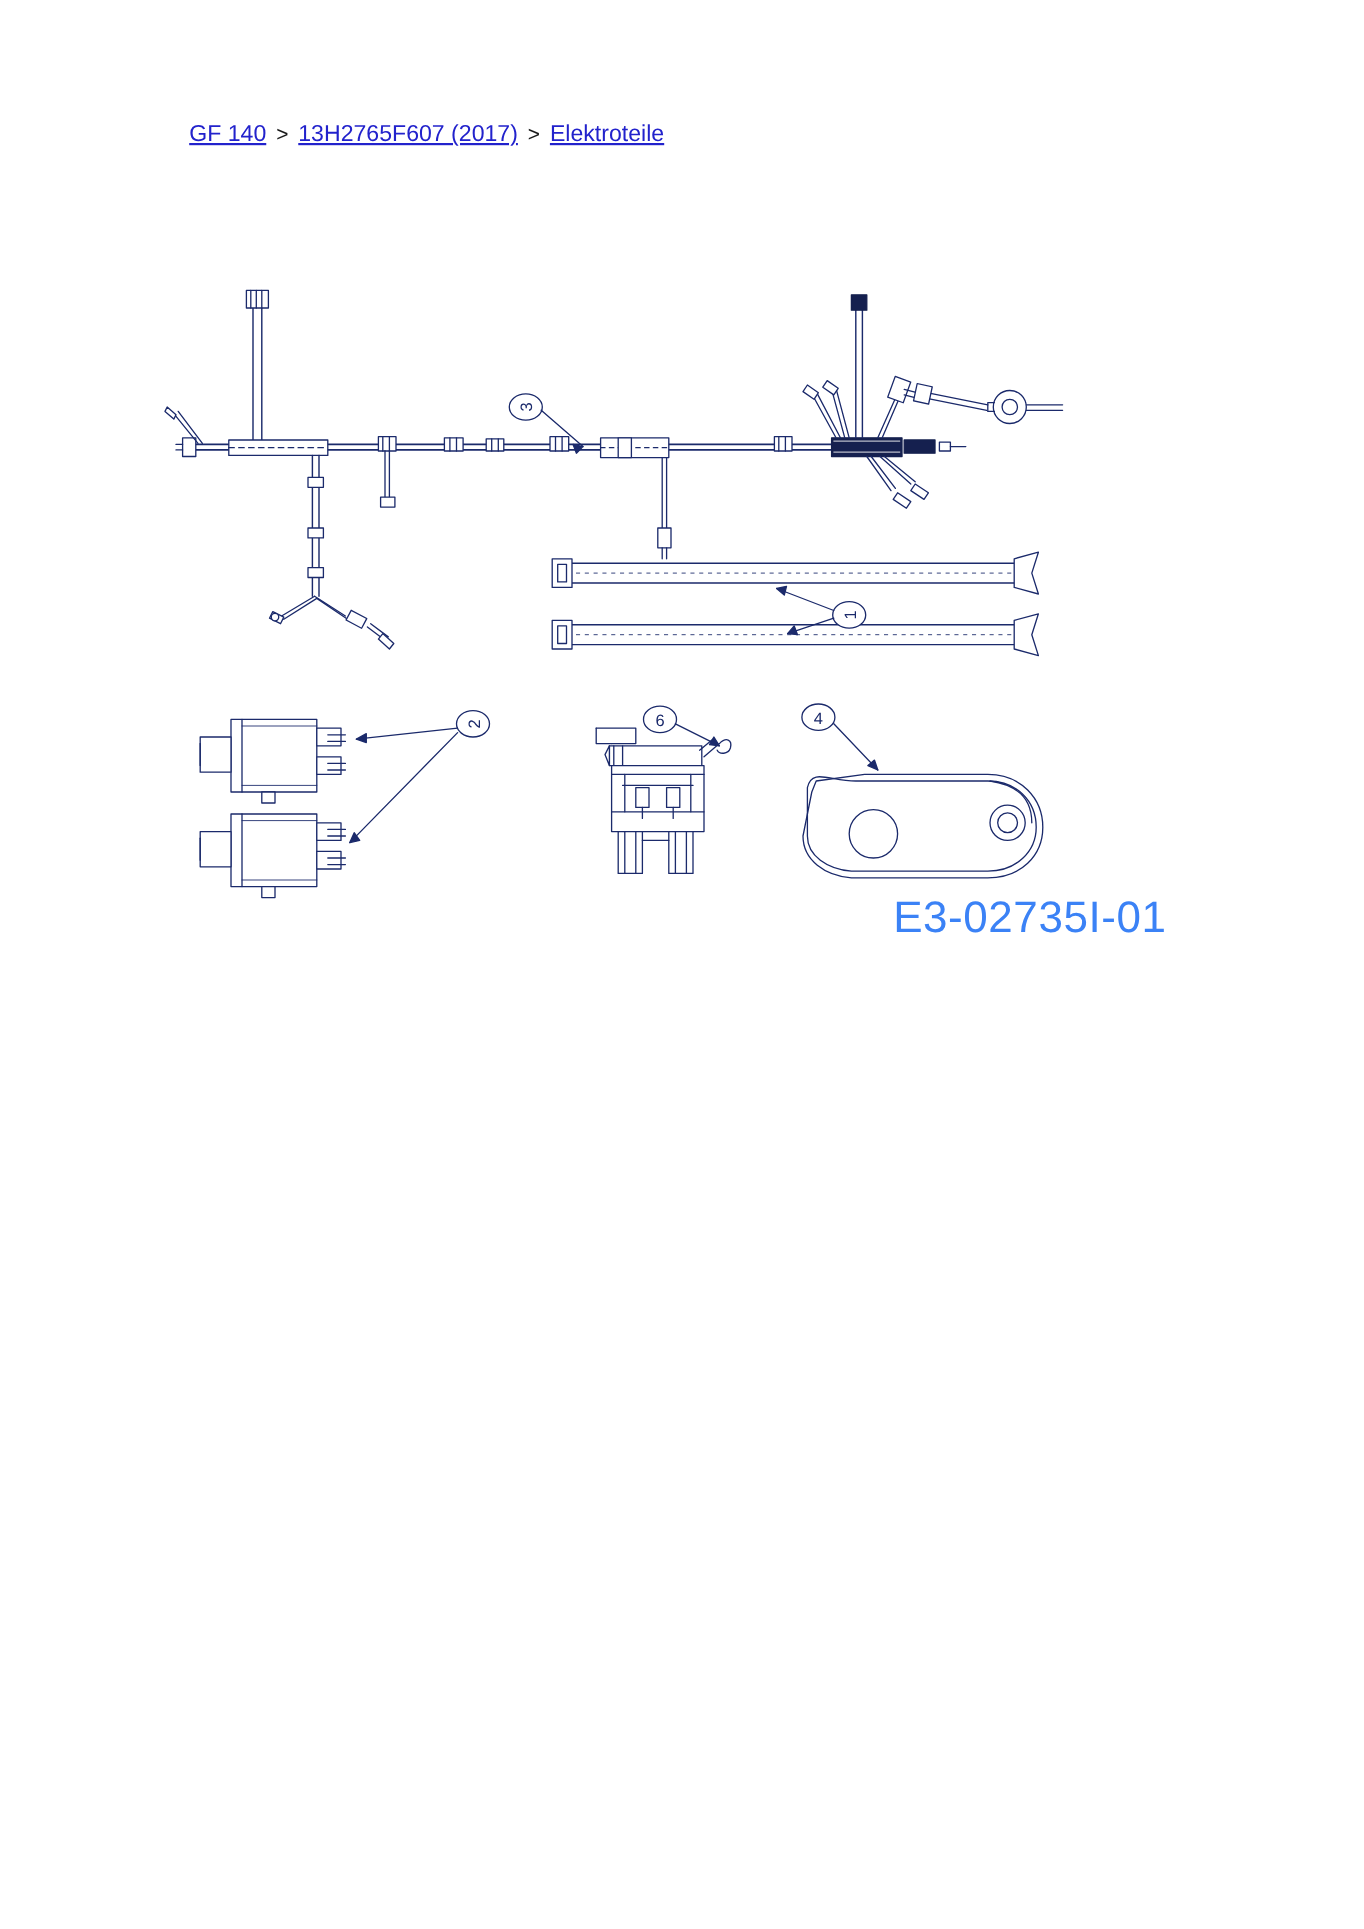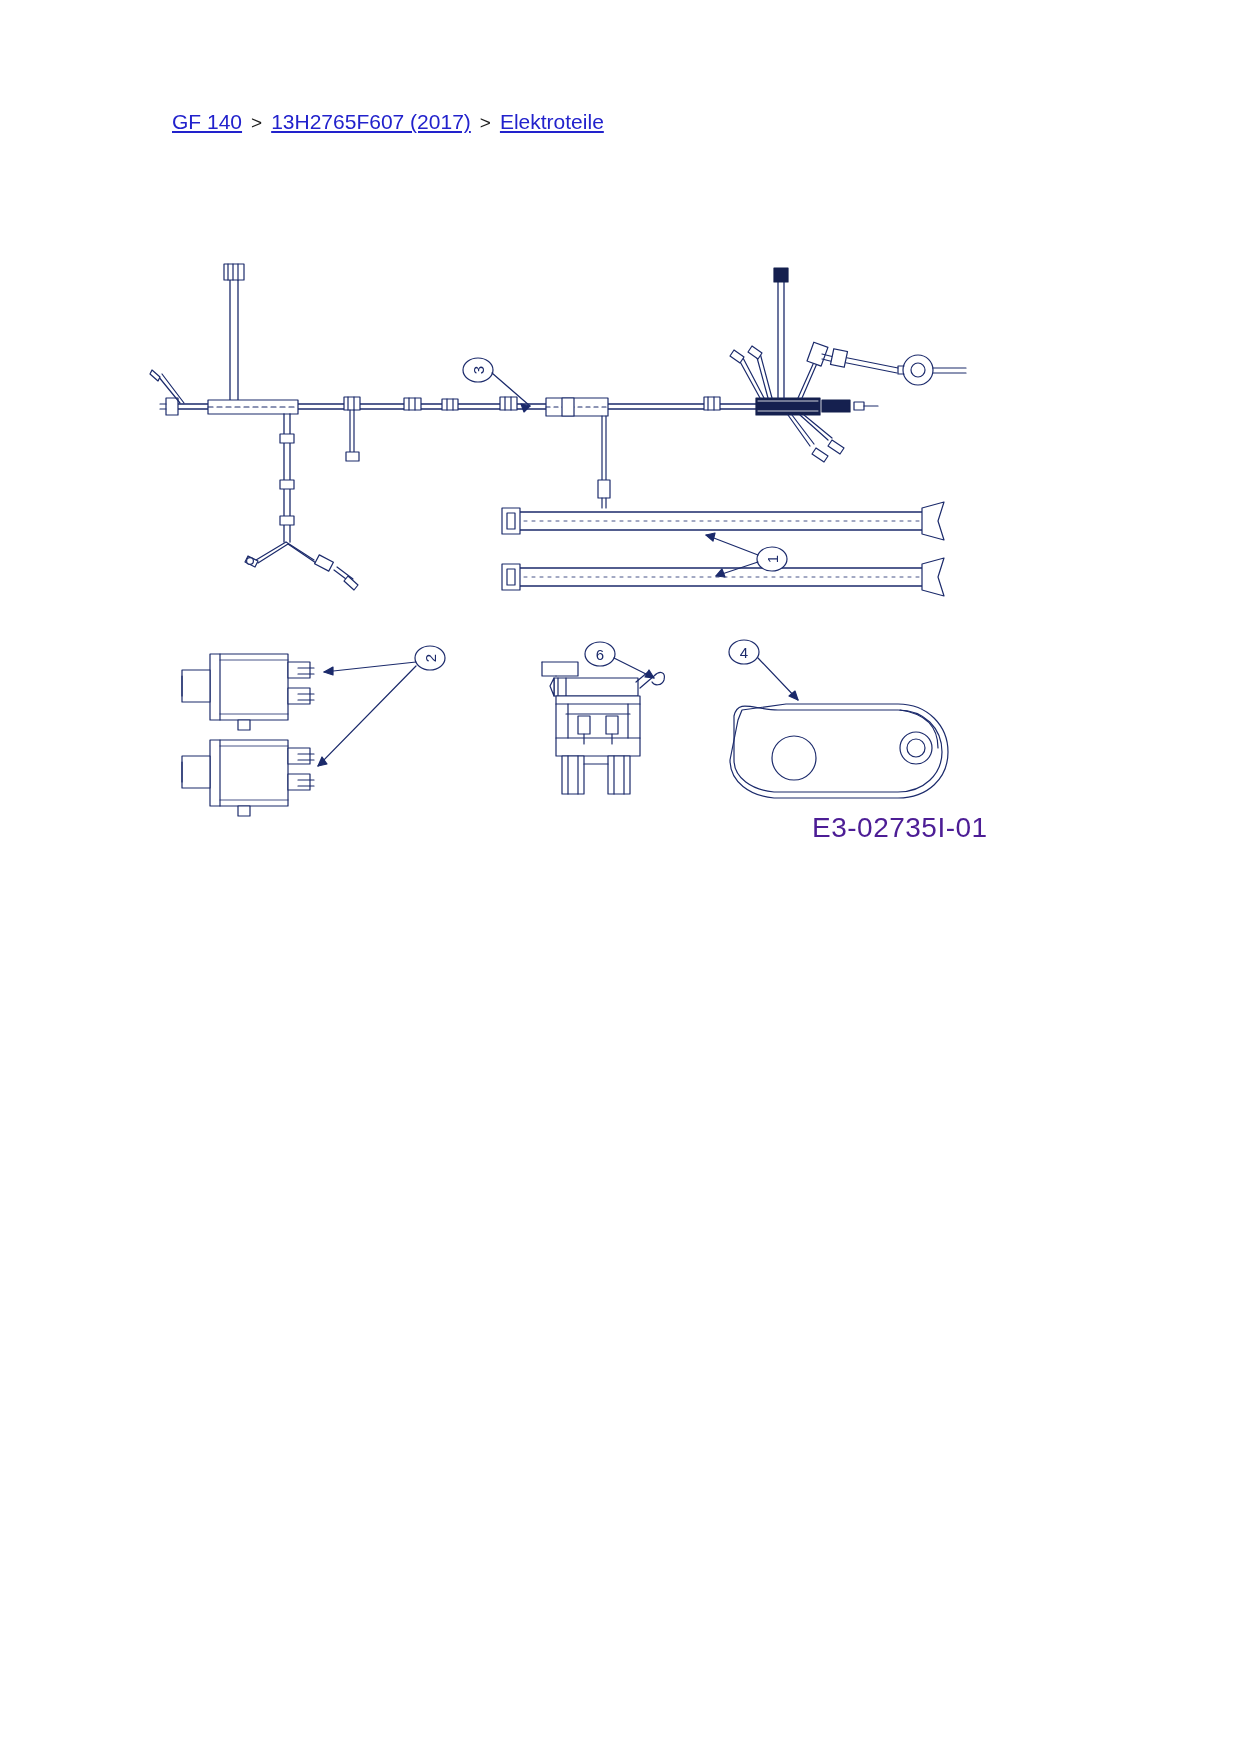--- a/index.html
+++ b/index.html
@@ -49,23 +49,23 @@
     width: 832px;
     height: 590px;
   }
   .diagram svg {
     display: block;
   }
   .drawing-code {
     position: absolute;
     left: 812px;
     top: 812px;
-    font-size: 28px;
+    font-size: 40px;
     letter-spacing: 0.5px;
-    color: #4c1d95;
+    color: #3b82f6;
     font-family: "Liberation Sans", sans-serif;
     white-space: nowrap;
     text-align: center;
   }
 </style>
 </head>
 <body>
 
 <div class="page">
 

